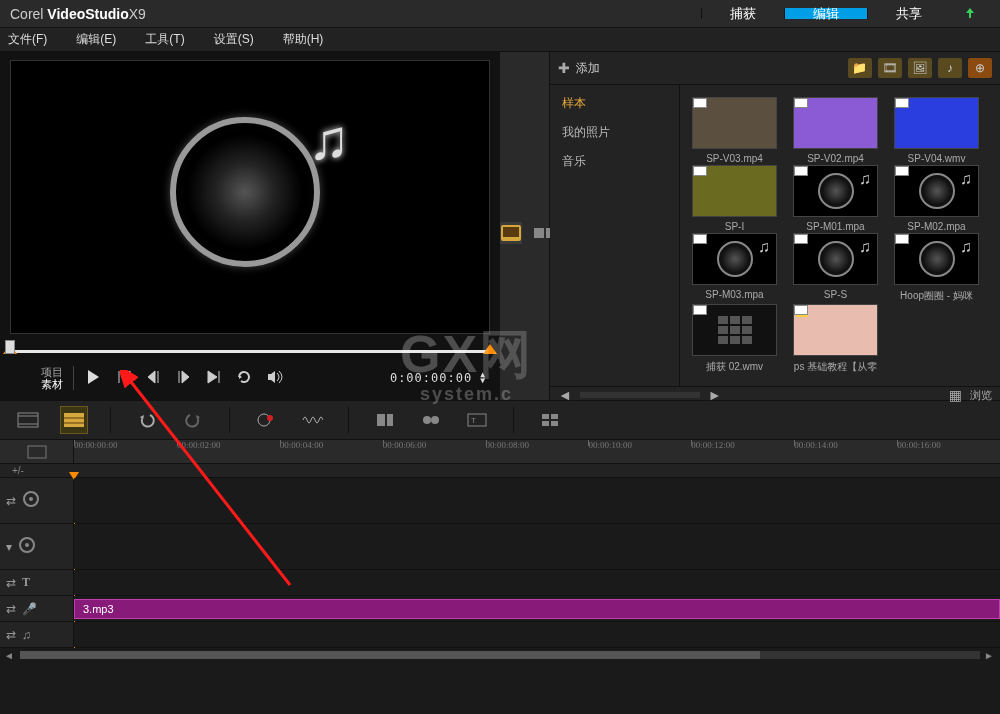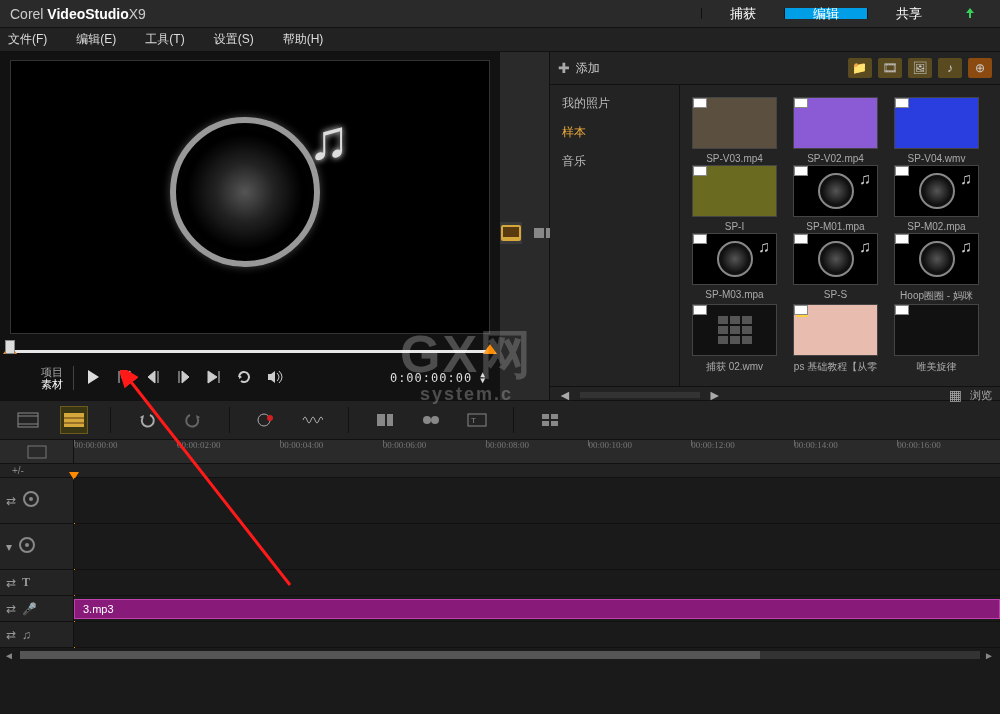--- a/index.html
+++ b/index.html
@@ -235,22 +235,22 @@
       <span>添加</span>
       <div style="flex:1"></div>
       <div class="tb on">📁</div>
       <div class="tb on">🎞</div>
       <div class="tb on">🖼</div>
       <div class="tb on">♪</div>
       <div class="tb" style="background:#8b4a10;">⊕</div>
     </div>
     <div class="lib-body">
       <div class="lib-cat">
+        <span class="cat-item sel">样本</span>
         <span class="cat-item">我的照片</span>
-        <span class="cat-item sel">样本</span>
         <span class="cat-item">音乐</span>
       </div>
       <div class="lib-thumbs">
         <div class="thumb-grid" id="thumb-grid">
             <div class="thumb">
               <div class="tbox" style="background: rgb(91, 79, 64);">
                 <div class="badge"></div>
               </div>
               <div class="cap">SP-V03.mp4</div>
             </div>
@@ -328,26 +328,20 @@
                 <div class="badge"></div>
               </div>
               <div class="cap">捕获 02.wmv</div>
             </div>
             <div class="thumb">
               <div class="tbox" style="background: rgb(232, 189, 176);">
                 <div style="position:absolute;top:2px;left:2px;width:12px;height:10px;background:#ffd040;"></div>
                 <div class="badge"></div>
               </div>
               <div class="cap">ps 基础教程【从零</div>
-            </div>
-            <div class="thumb">
-              <div class="tbox" style="background: rgb(17, 17, 17);">
-                <div class="badge"></div>
-              </div>
-              <div class="cap">唯美旋律</div>
             </div>
           </div>
       </div>
     </div>
     <div class="lib-foot">
       <span class="ctrl">◄</span>
       <span style="flex:0 0 auto;width:120px;height:6px;background:#333;"></span>
       <span class="ctrl">►</span>
       <div style="flex:1"></div>
       <span class="ctrl">▦</span>

